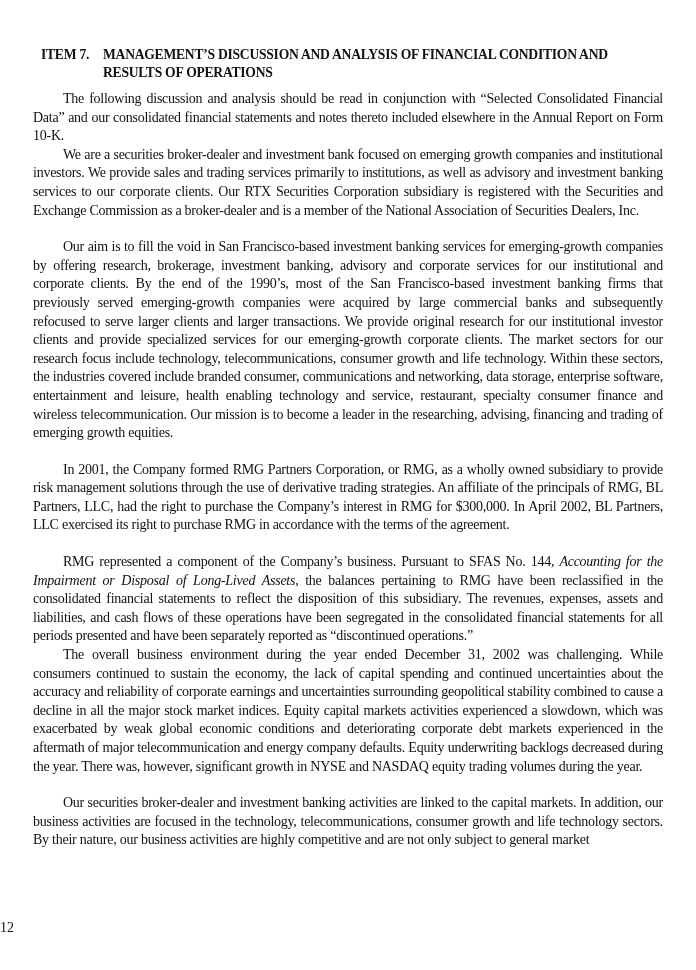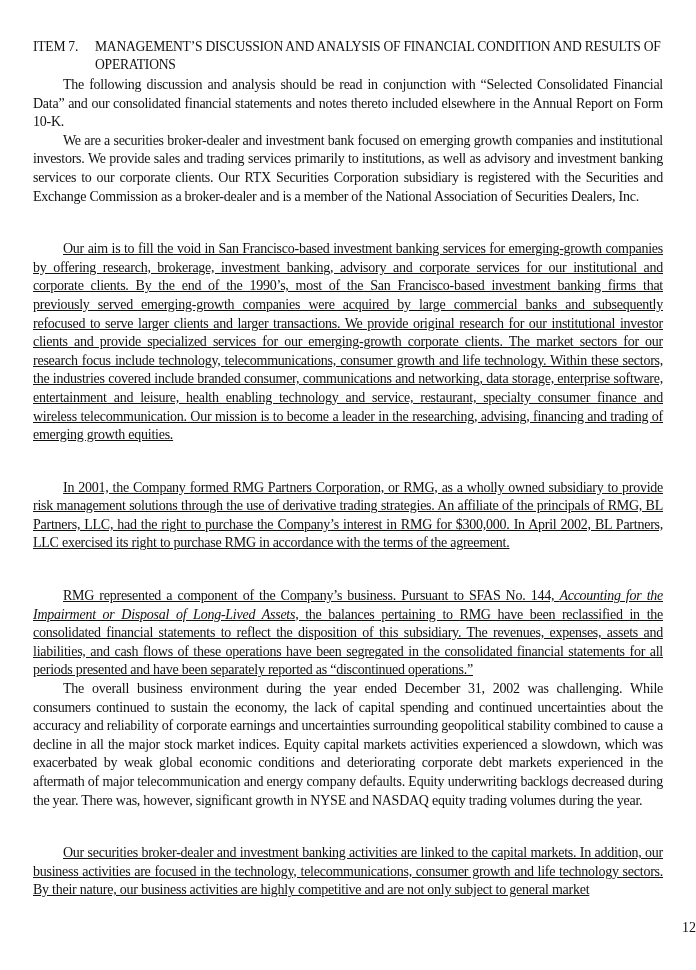--- a/index.html
+++ b/index.html
@@ -19,51 +19,51 @@
       position: absolute;
       left: 33px;
       top: 38px;
       width: 630px;
       font-size: 14px;
       line-height: 18.6px;
       letter-spacing: -0.25px;
     }
     .item-heading {
       display: flex;
-      font-weight: normal;
+      font-weight: bold;
       font-size: 13.6px;
       line-height: 18px;
-      margin: 0;
+      margin: 8px;
     }
     .item-num {
       width: 62px;
       flex: 0 0 62px;
     }
     .item-title {
       flex: 1;
     }
     p {
       margin: 0;
       text-align: justify;
       text-indent: 30px;
     }
     .intro { margin-top: 2px; }
     .section-heading {
       font-weight: bold;
       font-size: 13.6px;
       margin: 22px 0 9px 0;
     }
-    .para-gap { margin-top: 34px; text-decoration: underline; }
+    .para-gap { margin-top: 18px; }
     em { font-style: italic; }
     .page-number {
       position: absolute;
       top: 920px;
       left: 0;
       width: 696px;
-      text-align: right;
+      text-align: left;
       font-size: 14px;
     }
   </style>
 </head>
 <body>
 
 <div class="page">
 
   <h1 class="item-heading">
     <span class="item-num">ITEM 7.</span>

